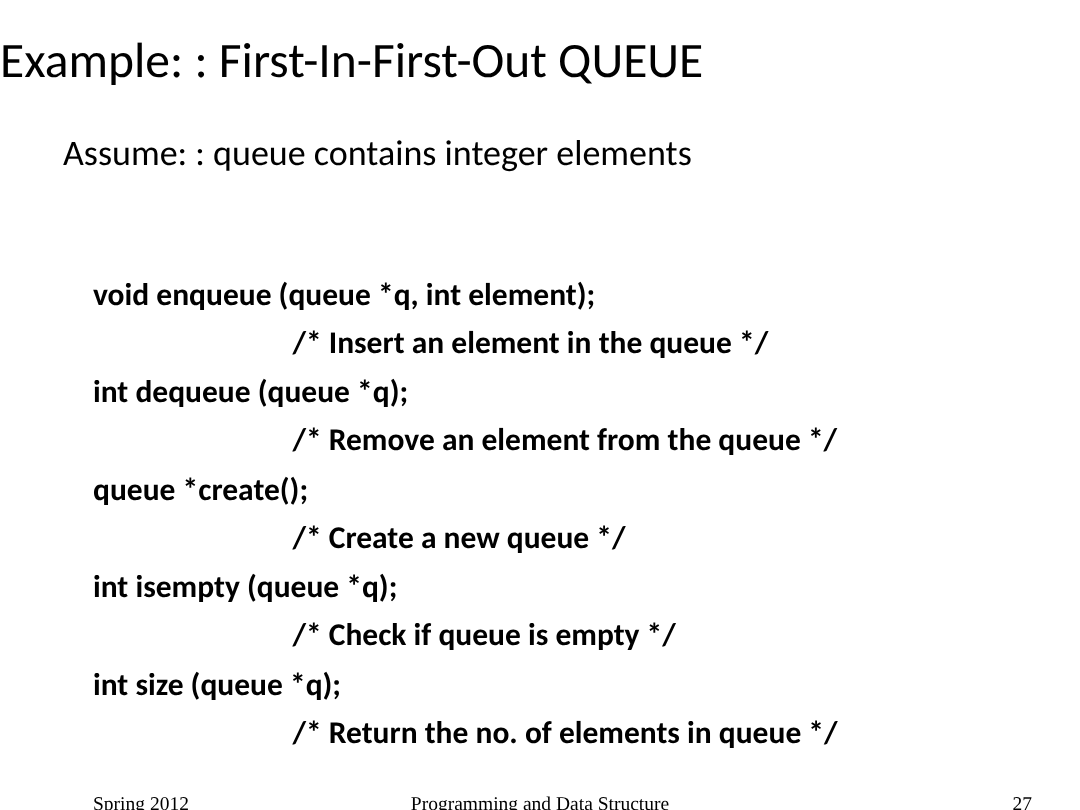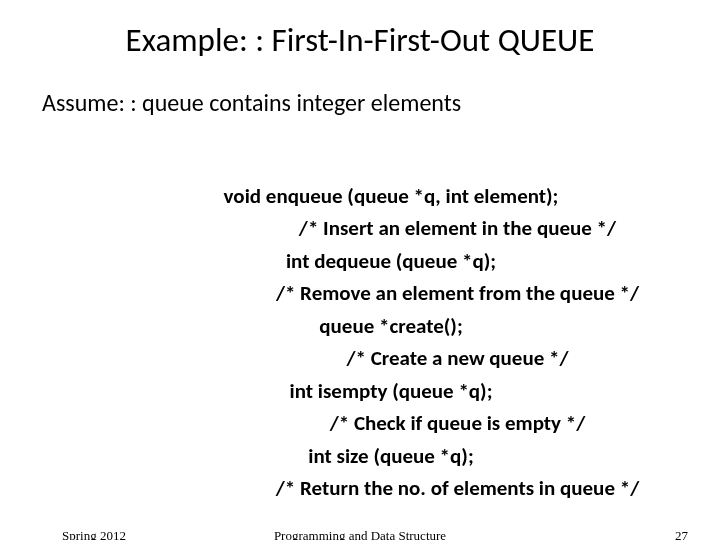--- a/index.html
+++ b/index.html
@@ -14,38 +14,36 @@
   }
   .slide {
     position: relative;
     width: 720px;
     height: 540px;
     box-sizing: border-box;
   }
   .title {
     font-size: 33px;
     font-weight: 400;
-    text-align: center;
     margin-top: 20px;
     margin-bottom: 28px;
     letter-spacing: 0px;
   }
   .assume {
     font-size: 24px;
     margin-left: 42px;
     margin-bottom: 30px;
     font-weight: 400;
   }
   .code {
     font-size: 21px;
     font-weight: 600;
     margin-left: 62px;
     line-height: 1.55;
     white-space: pre;
-    text-align: center;
   }
   .footer {
     position: absolute;
     bottom: 16px;
     left: 0;
     width: 720px;
     font-family: "Times New Roman", Times, serif;
     font-size: 13px;
   }
   .footer-left {

